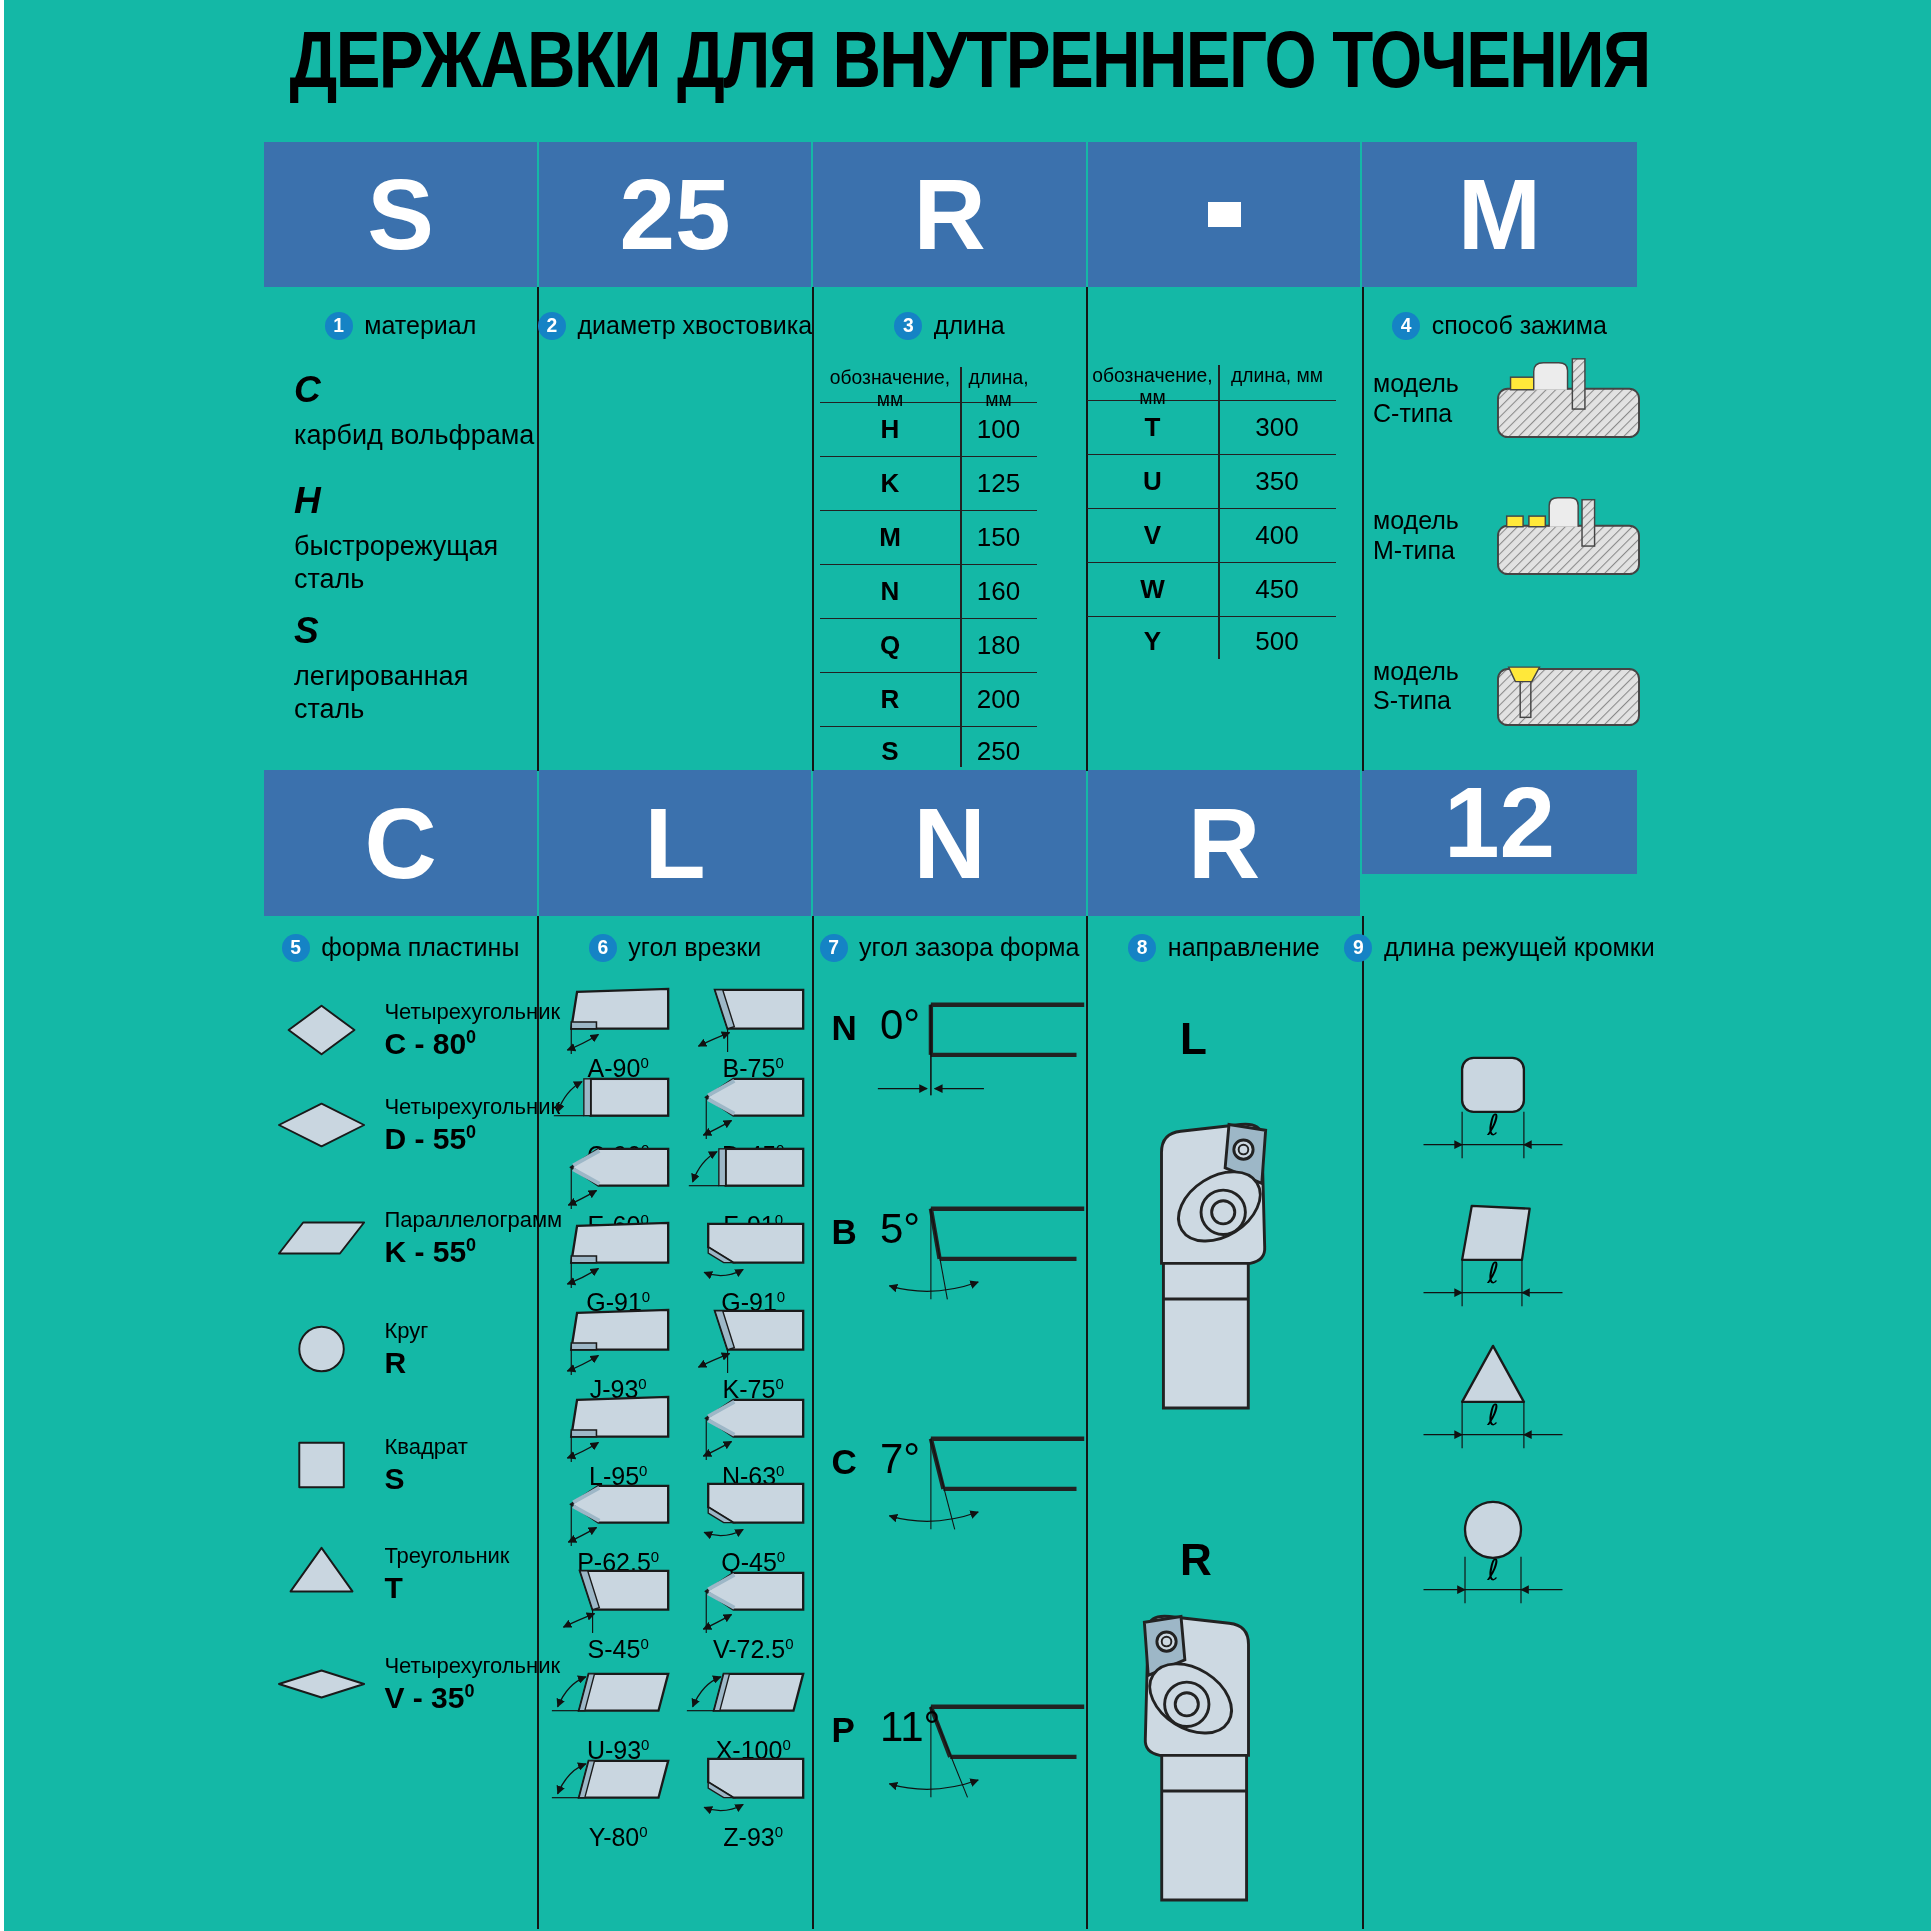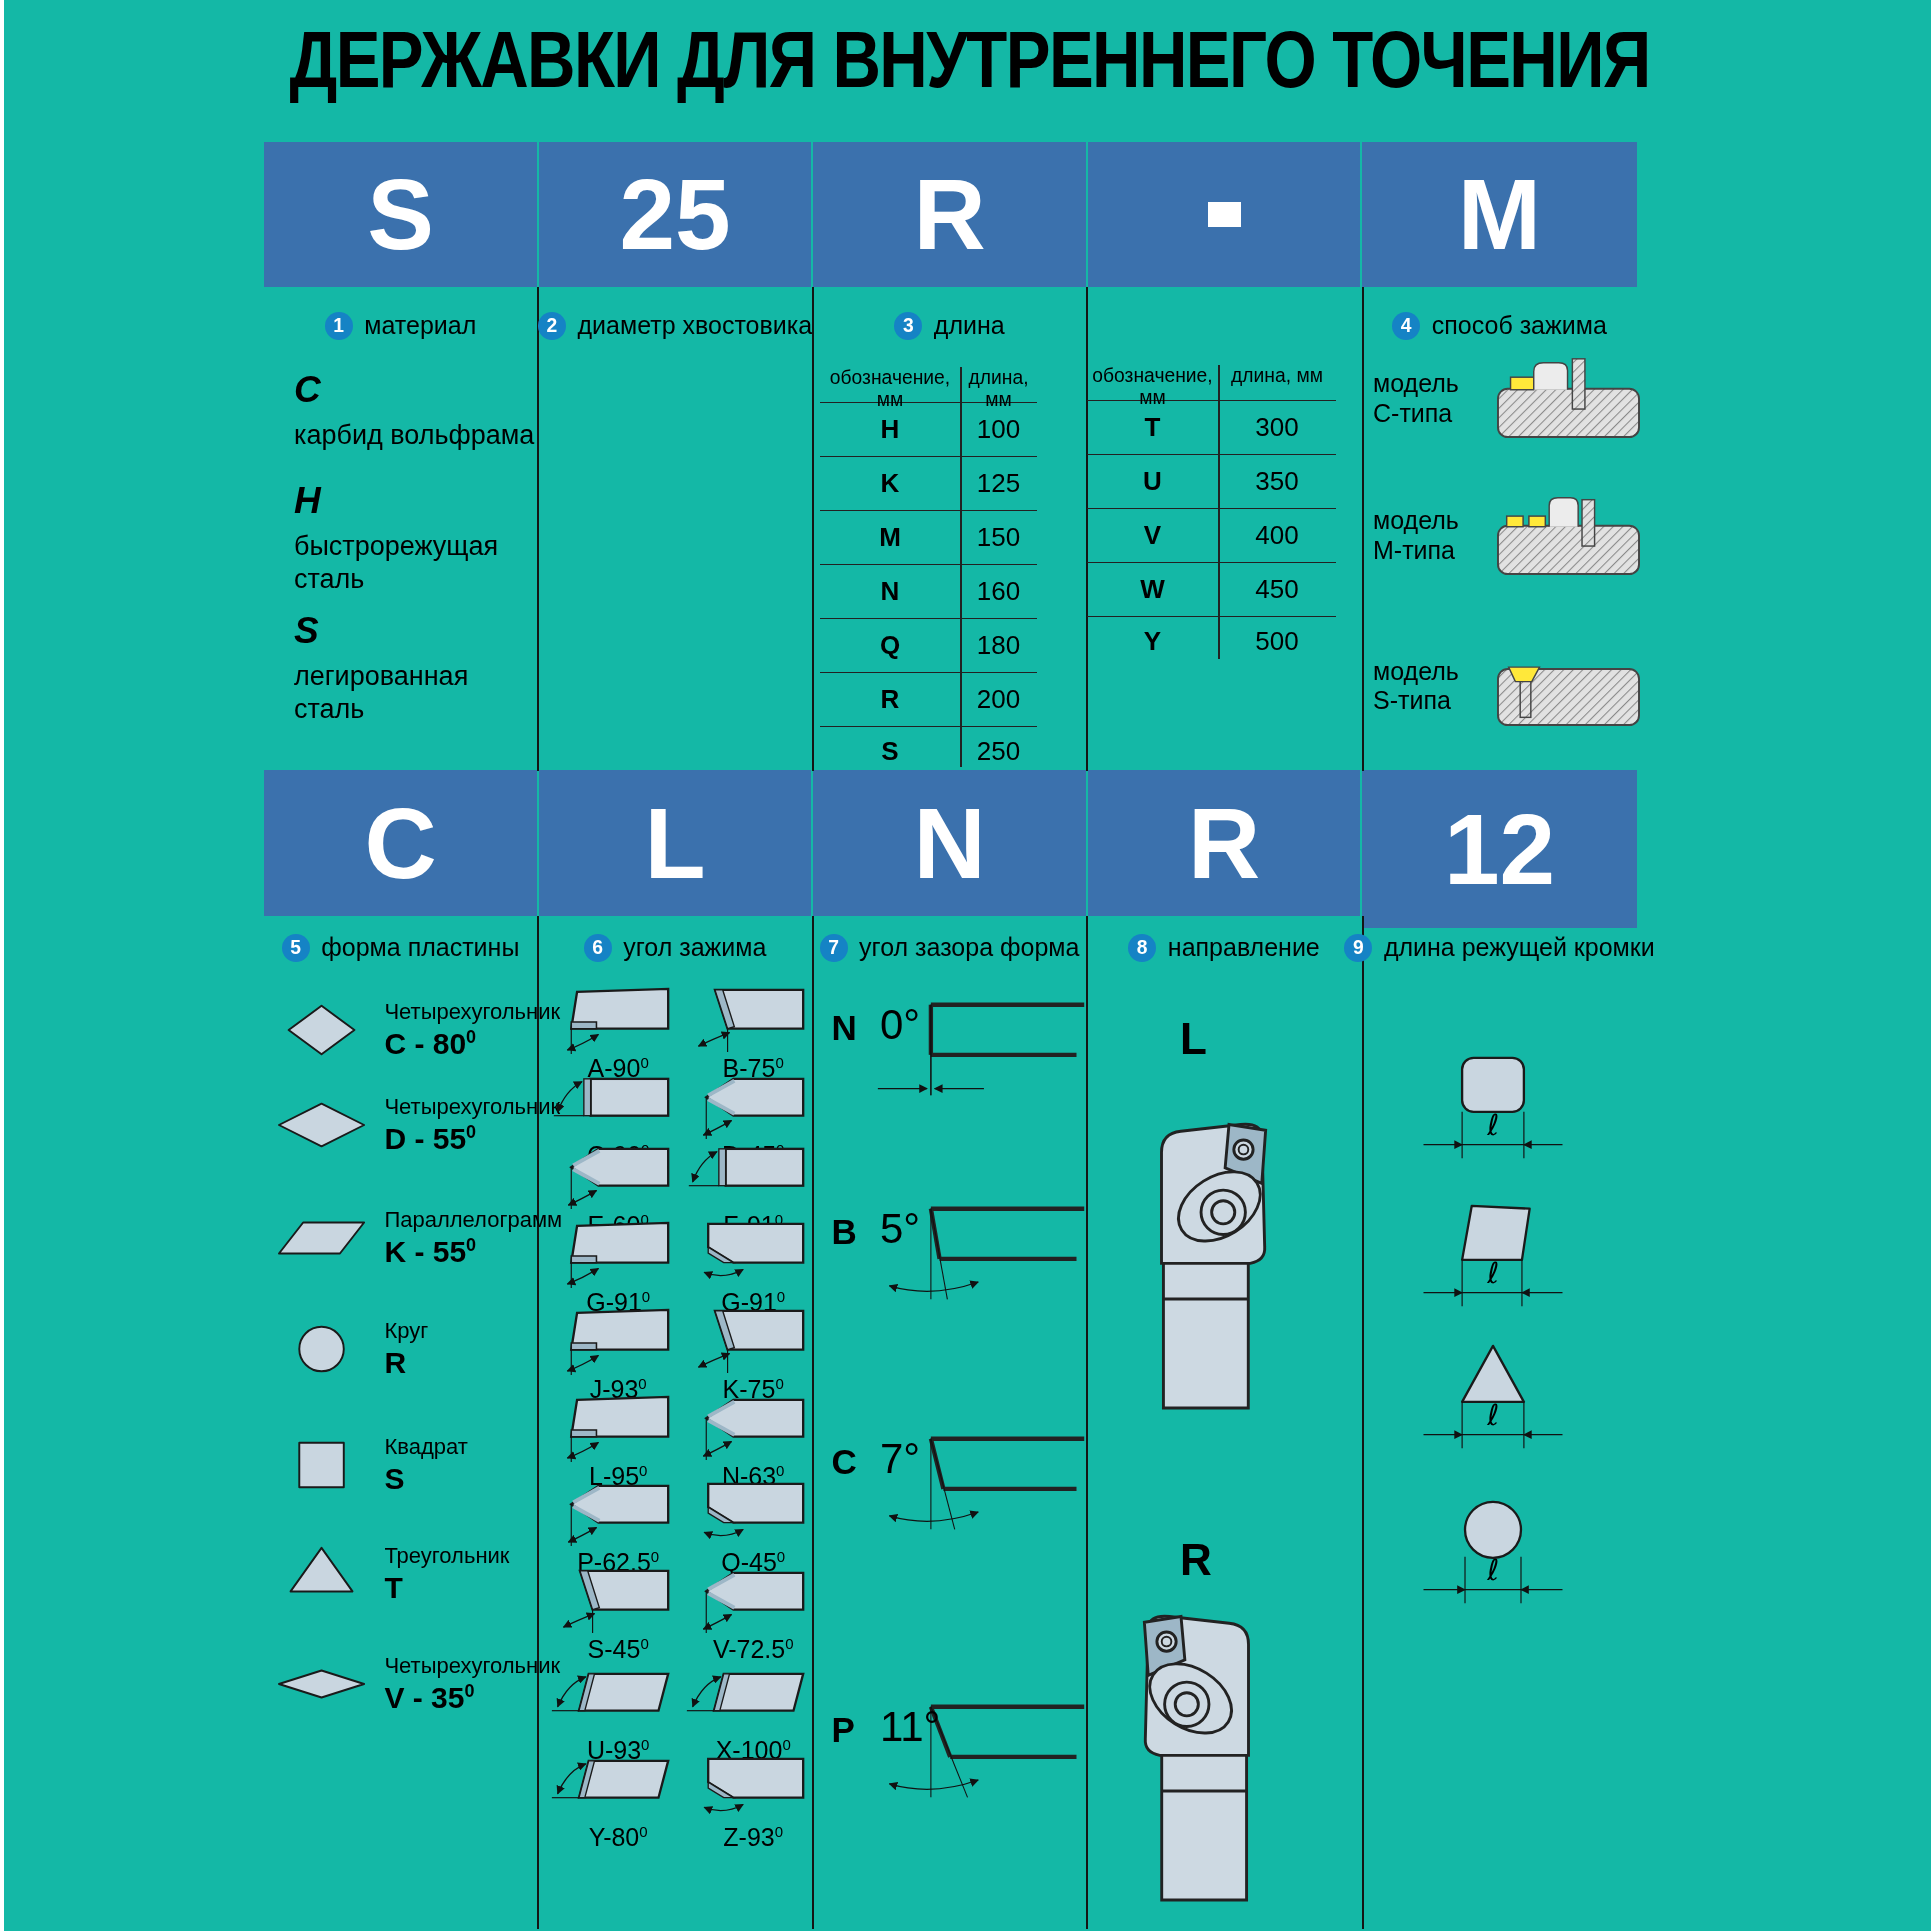--- a/index.html
+++ b/index.html
@@ -75,21 +75,21 @@
       <div class="bluebox" style="left:535px;top:142px;width:272px;height:145px">25</div>
       <div class="bluebox" style="left:809px;top:142px;width:273px;height:145px">R</div>
       <div class="bluebox" style="left:1084px;top:142px;width:272px;height:145px">
         <span class="dashblock"></span>
       </div>
       <div class="bluebox" style="left:1358px;top:142px;width:275px;height:145px">M</div>
       <div class="bluebox" style="left:260px;top:770px;width:273px;height:146px">C</div>
       <div class="bluebox" style="left:535px;top:770px;width:272px;height:146px">L</div>
       <div class="bluebox" style="left:809px;top:770px;width:273px;height:146px">N</div>
       <div class="bluebox" style="left:1084px;top:770px;width:272px;height:146px">R</div>
-      <div class="bluebox" style="left:1358px;top:770px;width:275px;height:158px">12</div>
+      <div class="bluebox" style="left:1358px;top:770px;width:275px;height:104px">12</div>
     </div>
   <div id="dividers">
       <span class="vline" style="left:533px;top:287px;height:484px"></span>
       <span class="vline" style="left:533px;top:916px;height:1013px"></span>
       <span class="vline" style="left:808px;top:287px;height:484px"></span>
       <span class="vline" style="left:808px;top:916px;height:1013px"></span>
       <span class="vline" style="left:1082px;top:287px;height:484px"></span>
       <span class="vline" style="left:1082px;top:916px;height:1013px"></span>
       <span class="vline" style="left:1358px;top:287px;height:484px"></span>
       <span class="vline" style="left:1358px;top:916px;height:1013px"></span>
@@ -110,21 +110,21 @@
   <div class="badge-group bg4">
     <span class="badge">4</span>
     <span class="badge-label">способ зажима</span>
     </div>
   <div class="badge-group bg5">
     <span class="badge">5</span>
     <span class="badge-label">форма пластины</span>
     </div>
   <div class="badge-group bg6">
     <span class="badge">6</span>
-    <span class="badge-label">угол зажима</span>
+    <span class="badge-label">угол врезки</span>
     </div>
   <div class="badge-group bg7">
     <span class="badge">7</span>
     <span class="badge-label">угол зазора форма</span>
     </div>
   <div class="badge-group bg8">
     <span class="badge">8</span>
     <span class="badge-label">направление</span>
     </div>
   <div class="badge-group bg9">

